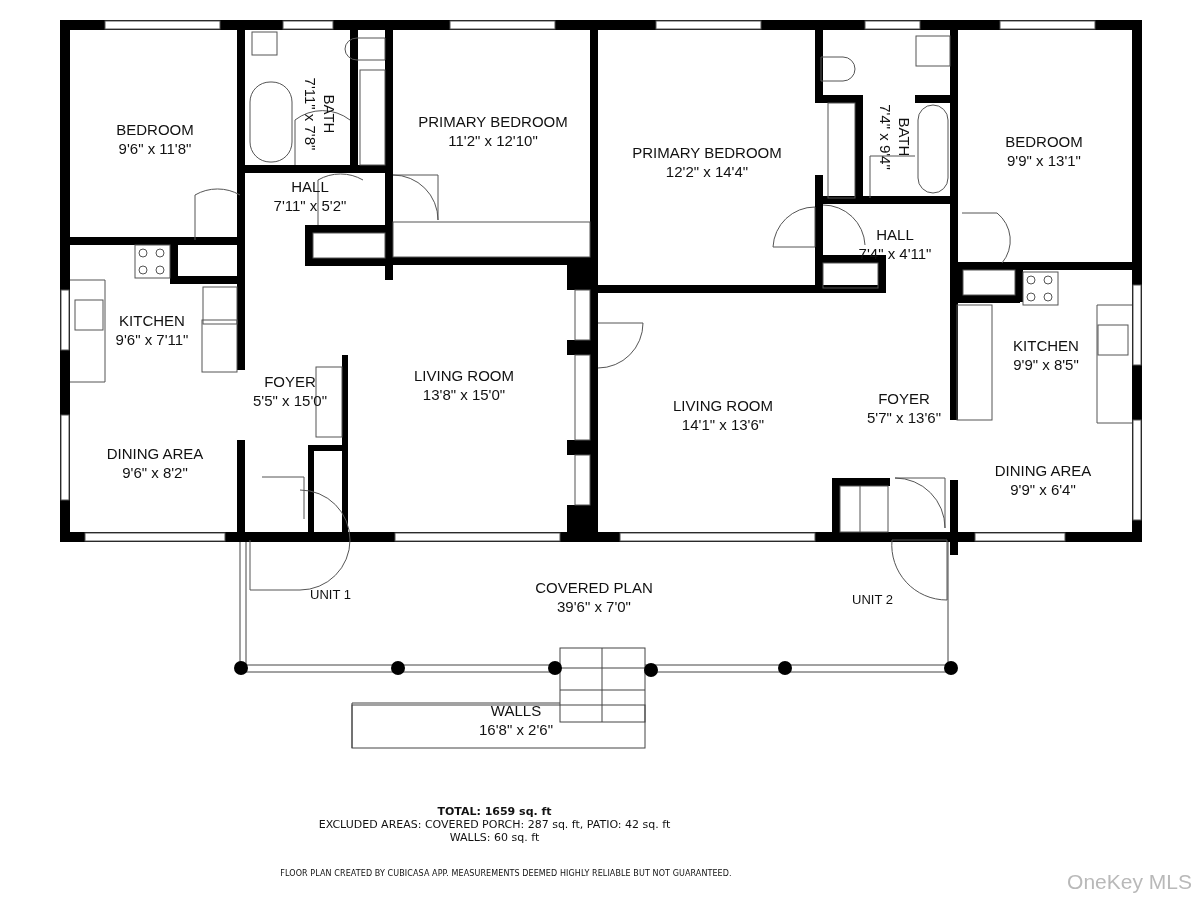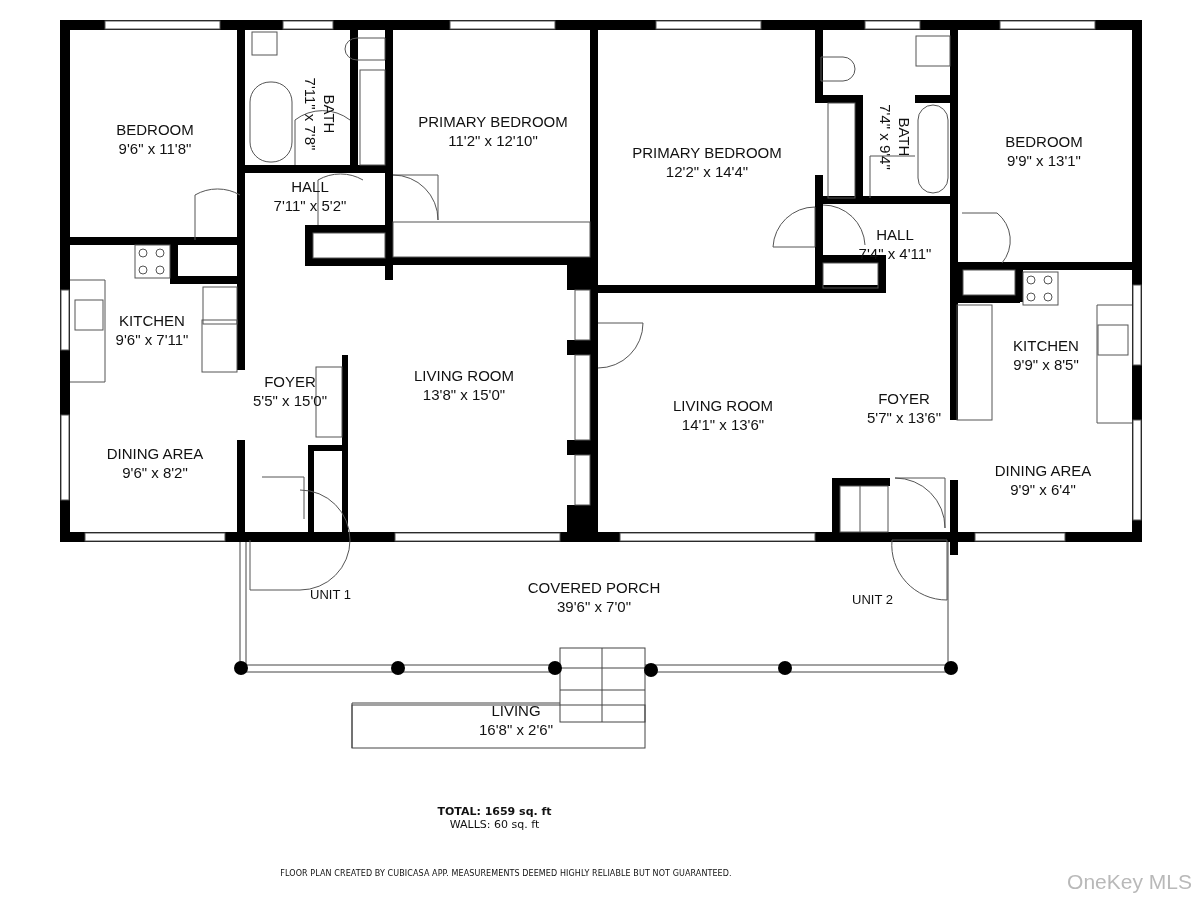--- a/index.html
+++ b/index.html
@@ -261,30 +261,31 @@
 </div>
 <div class="room-label" style="left:1046px; top:336px;">
   <span class="nm">KITCHEN</span>
   <span class="dm">9'9" x 8'5"</span>
 </div>
 <div class="room-label" style="left:1043px; top:461px;">
   <span class="nm">DINING AREA</span>
   <span class="dm">9'9" x 6'4"</span>
 </div>
 <div class="room-label" style="left:594px; top:578px;">
-  <span class="nm">COVERED PORCH</span>
+  <span class="nm">COVERED PLAN</span>
   <span class="dm">39'6" x 7'0"</span>
 </div>
 <div class="room-label" style="left:516px; top:701px;">
-  <span class="nm">LIVING</span>
+  <span class="nm">WALLS</span>
   <span class="dm">16'8" x 2'6"</span>
 </div>
 
 <div class="unit-label" style="left:310px; top:587px;">UNIT 1</div>
 <div class="unit-label" style="left:852px; top:592px;">UNIT 2</div>
 
 <div class="summary" style="top:805px;">
   <div class="total">TOTAL: 1659 sq. ft</div>
+  <div class="line">EXCLUDED AREAS: COVERED PORCH: 287 sq. ft, PATIO: 42 sq. ft</div>
   <div class="line">WALLS: 60 sq. ft</div>
 </div>
 
 <div class="disclaimer">FLOOR PLAN CREATED BY CUBICASA APP. MEASUREMENTS DEEMED HIGHLY RELIABLE BUT NOT GUARANTEED.</div>
 <div class="watermark">OneKey MLS</div>
 
 </body></html>

